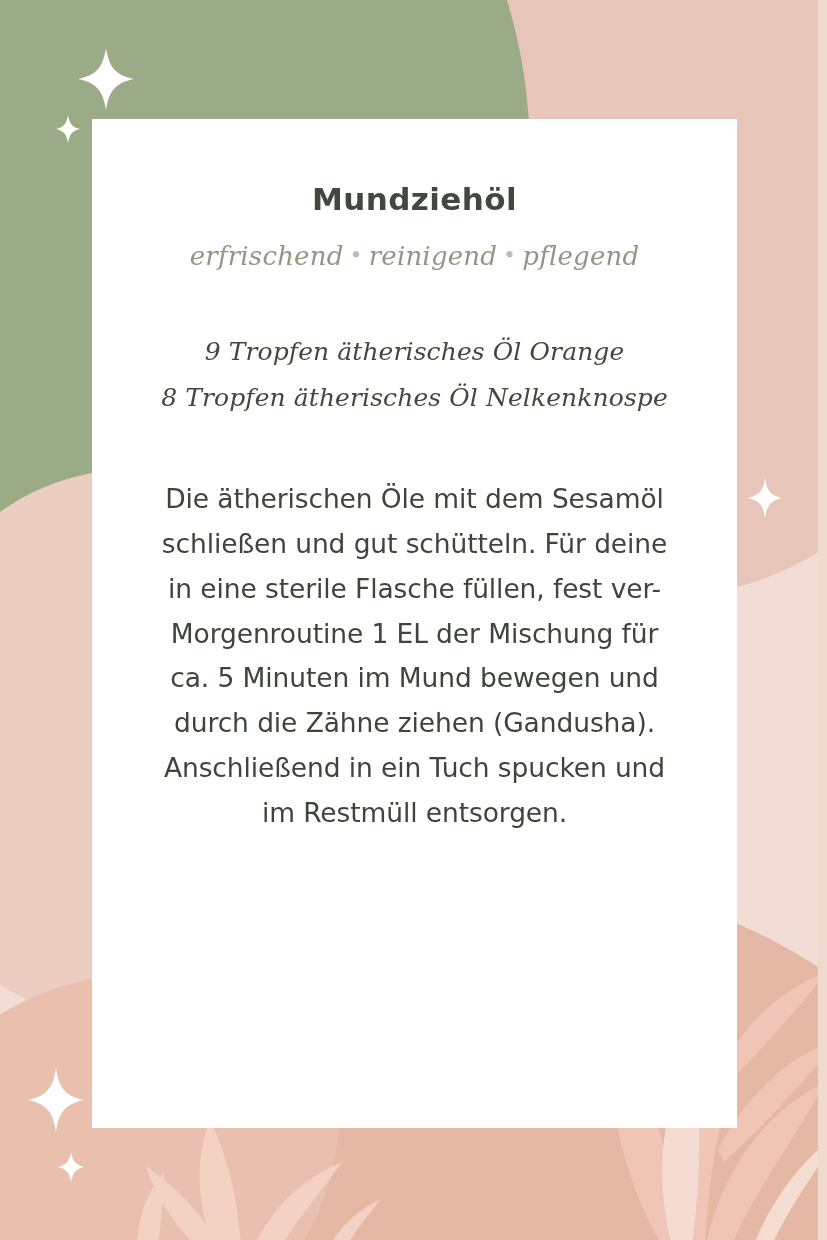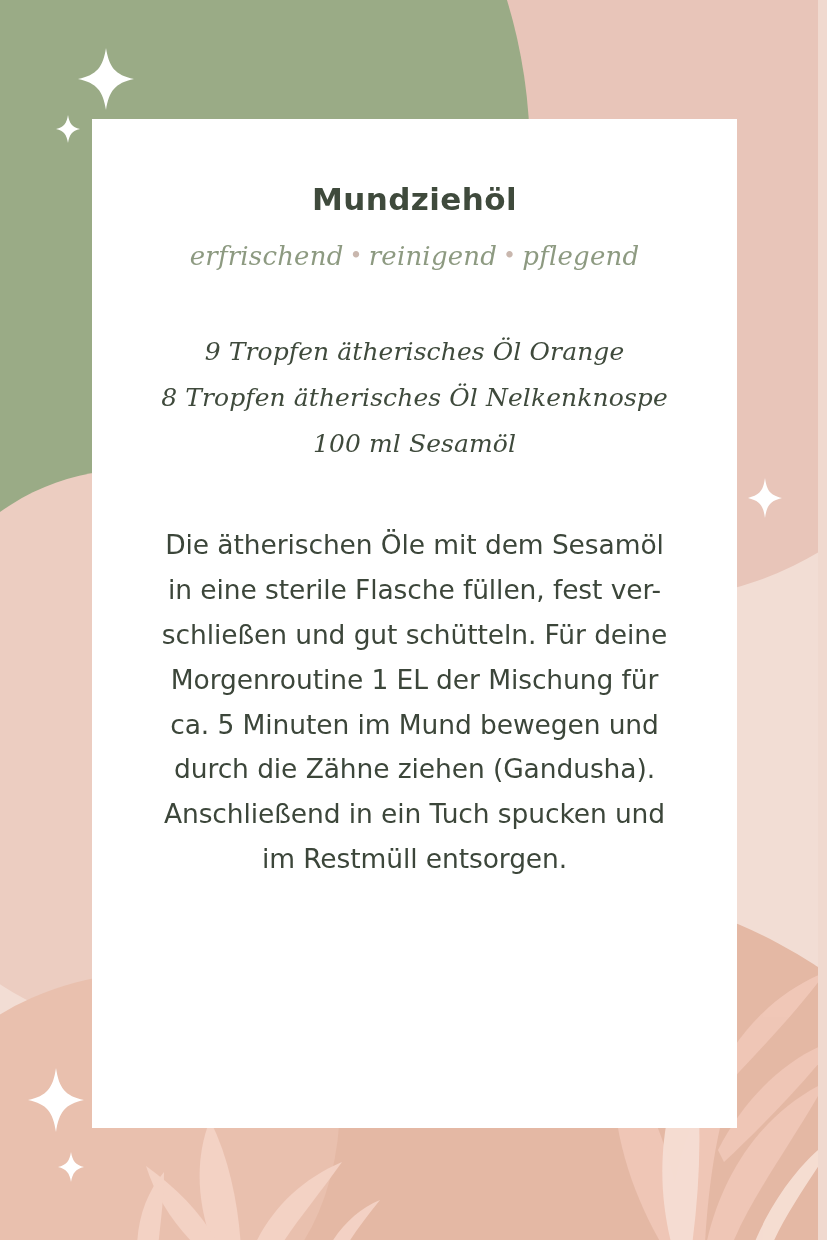--- a/index.html
+++ b/index.html
@@ -248,27 +248,26 @@
   <div class="card">
     <div class="card-inner">
 
       <h1 class="recipe-title">Mundziehöl</h1>
 
       <p class="tagline"><span>erfrischend</span><span class="dot">•</span><span>reinigend</span><span class="dot">•</span><span>pflegend</span></p>
 
       <div class="ingredients">
         <span class="line">9 Tropfen ätherisches Öl Orange</span>
         <span class="line">8 Tropfen ätherisches Öl Nelkenknospe</span>
-        <span class="line">100 ml Sesamöl</span>
       </div>
 
       <div class="instructions">
         <span class="line">Die ätherischen Öle mit dem Sesamöl</span>
+        <span class="line">schließen und gut schütteln. Für deine</span>
         <span class="line">in eine sterile Flasche füllen, fest ver-</span>
-        <span class="line">schließen und gut schütteln. Für deine</span>
         <span class="line">Morgenroutine 1 EL der Mischung für</span>
         <span class="line">ca. 5 Minuten im Mund bewegen und</span>
         <span class="line">durch die Zähne ziehen (Gandusha).</span>
         <span class="line">Anschließend in ein Tuch spucken und</span>
         <span class="line">im Restmüll entsorgen.</span>
       </div>
 
     </div>
   </div>
 

